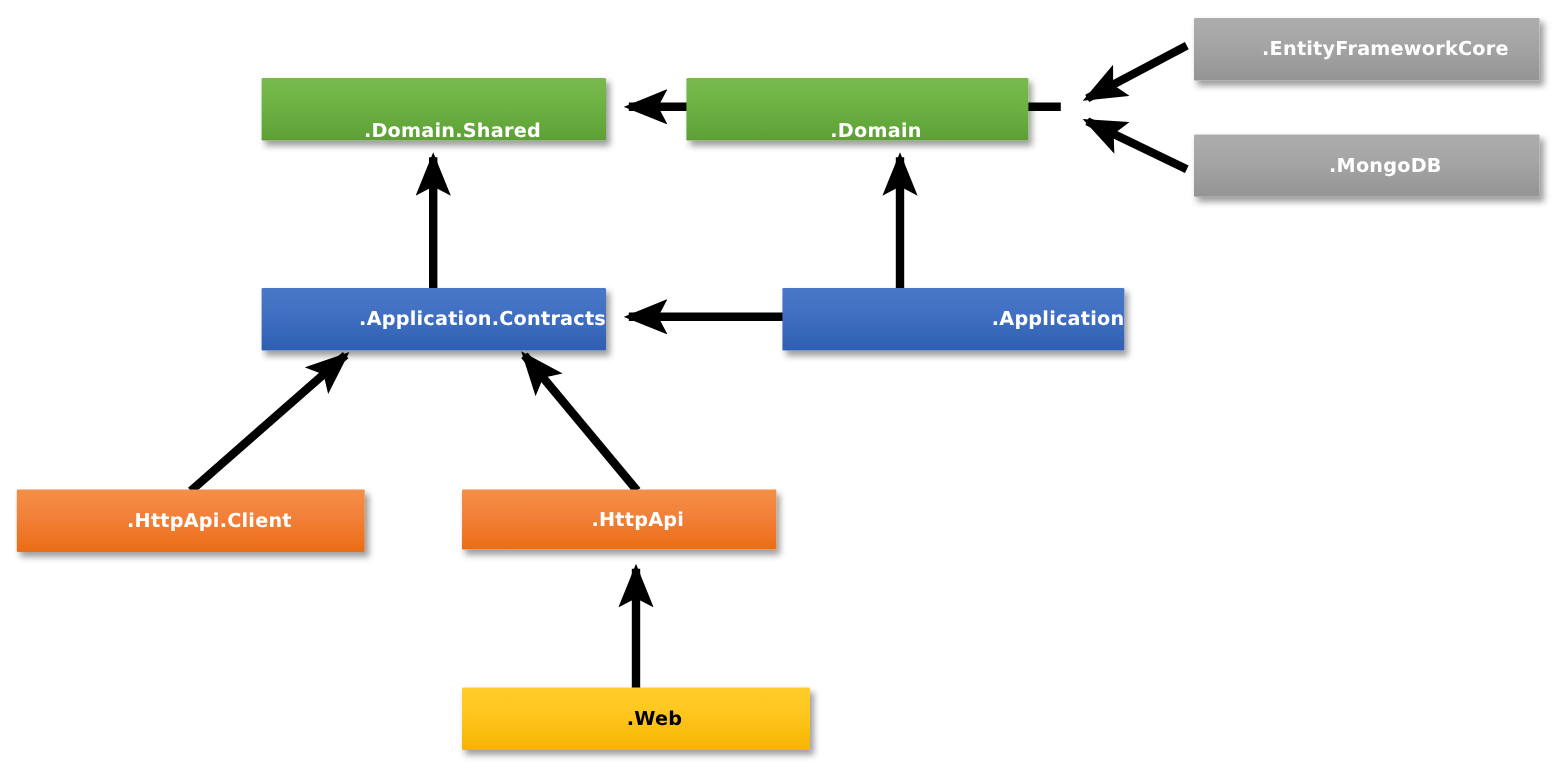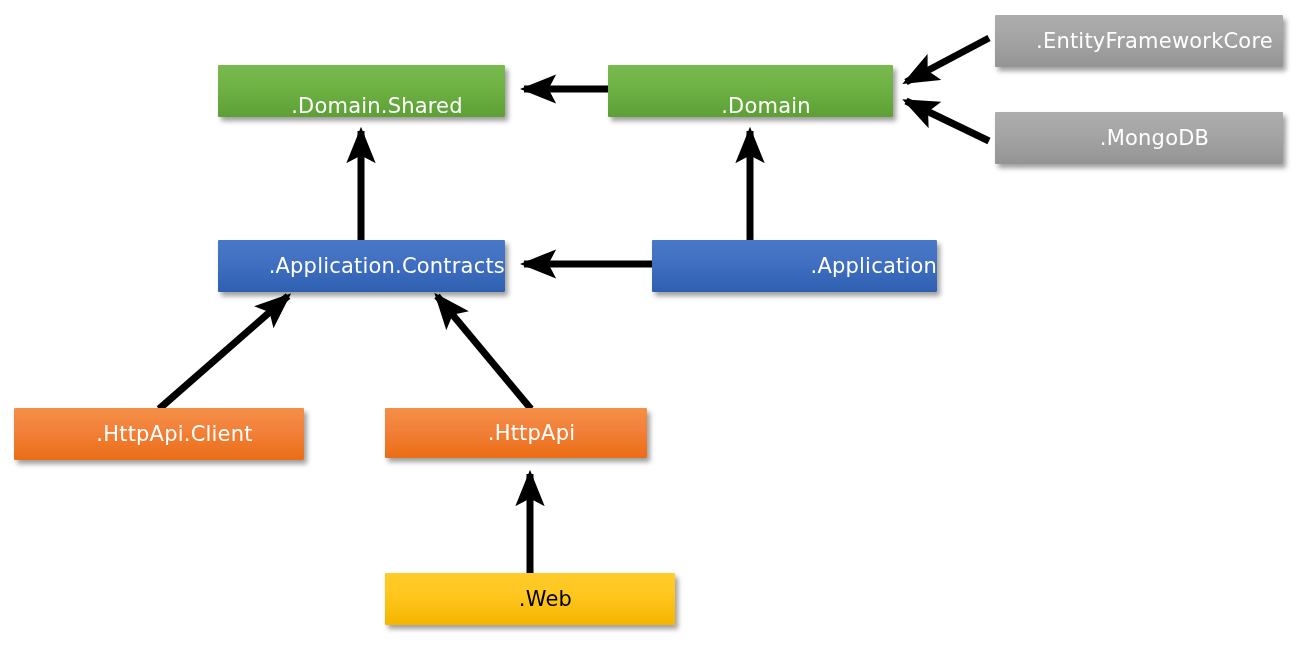--- a/index.html
+++ b/index.html
@@ -25,22 +25,22 @@
     height: 645px;
     pointer-events: none;
   }
   .node {
     position: absolute;
     box-sizing: border-box;
     display: flex;
     align-items: center;
     justify-content: center;
     color: #ffffff;
-    font-weight: normal;
-    font-size: 21px;
+    font-weight: bold;
+    font-size: 16px;
     letter-spacing: 0.2px;
     text-align: center;
     border-radius: 1px;
     box-shadow: 3px 4px 5px rgba(0,0,0,0.38);
     z-index: 3;
     white-space: nowrap;
     padding-left: 31px;
   }
   .node-label {
     display: block;
@@ -94,21 +94,21 @@
 
     <line x1="531" y1="409" x2="437" y2="296" stroke="#000000" stroke-width="7" marker-end="url(#arrowhead)"></line>
 
     <line x1="530" y1="575" x2="530" y2="474" stroke="#000000" stroke-width="7" marker-end="url(#arrowhead)"></line>
   </svg>
 
   <div class="node c-green" id="node-domain-shared" style="left:218px; top:65px; width:287px; height:52px;">
     <span class="node-label">.Domain.Shared</span>
   </div>
 
-  <div class="node c-green" id="node-domain" style="left:608px; top:65px; width:285px; height:52px;">
+  <div class="node c-green" id="node-domain" style="left:572px; top:65px; width:285px; height:52px;">
     <span class="node-label">.Domain</span>
   </div>
 
   <div class="node c-gray" id="node-entity-framework-core" style="left:995px; top:15px; width:288px; height:52px;">
     <span class="node-label">.EntityFrameworkCore</span>
   </div>
 
   <div class="node c-gray" id="node-mongodb" style="left:995px; top:112px; width:288px; height:52px;">
     <span class="node-label">.MongoDB</span>
   </div>

